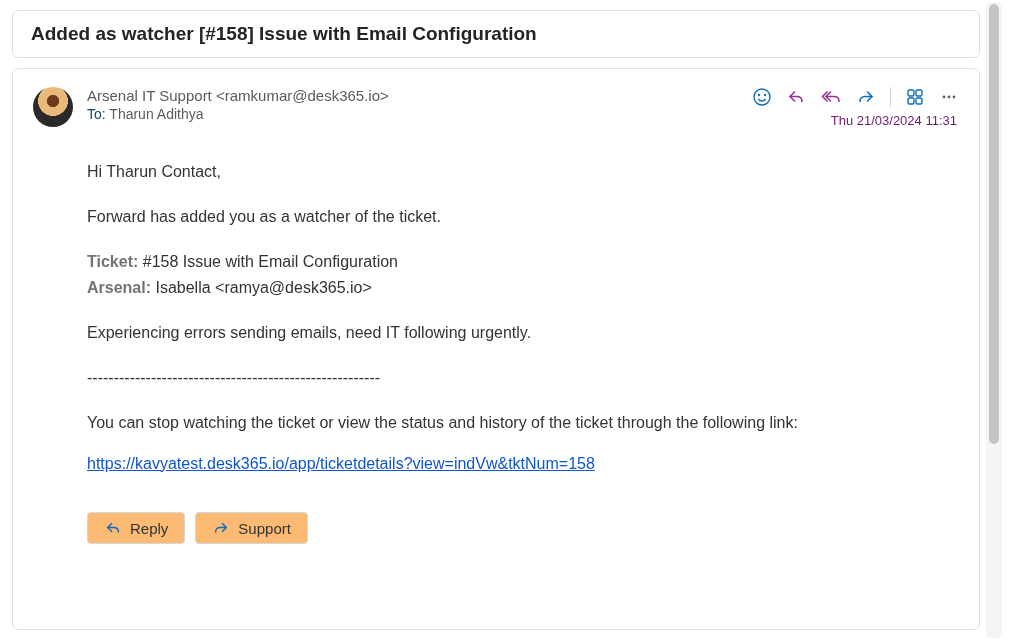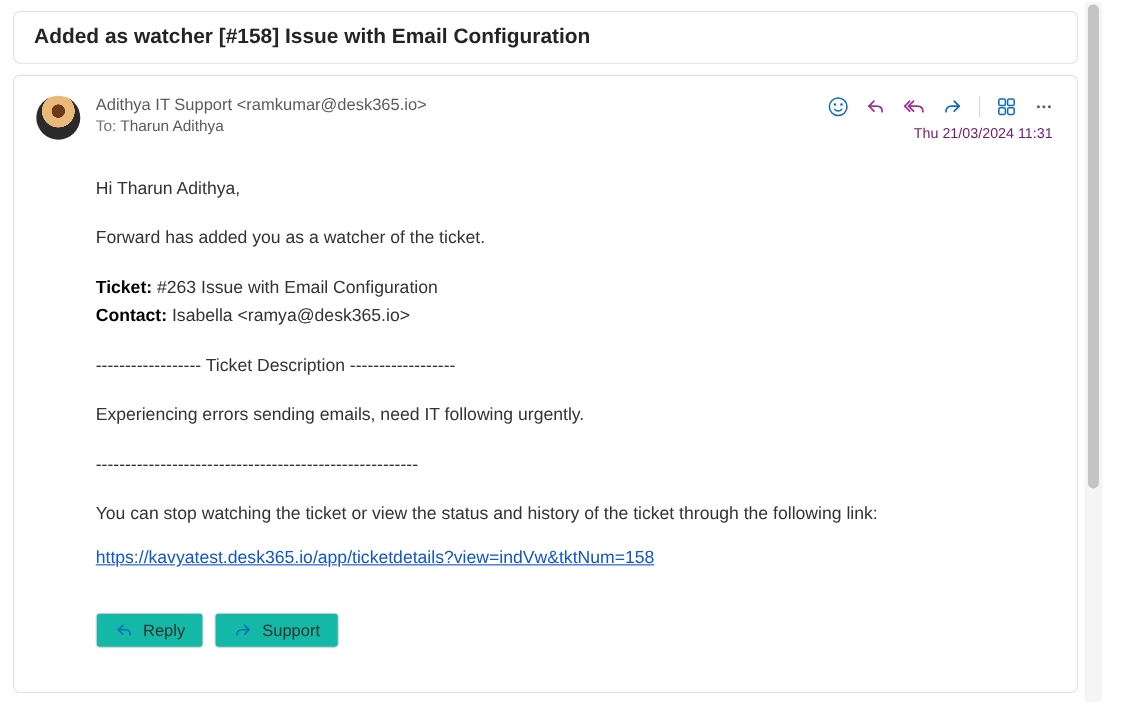--- a/index.html
+++ b/index.html
@@ -63,21 +63,21 @@
   }
   .sender-line {
     font-size: 15px;
     color: #5b5b5b;
   }
   .to-line {
     font-size: 14px;
     color: #5b5b5b;
     margin-top: 2px;
   }
-  .to-label { color:#737373; }
+  .to-label { color:#0c4a6e; }
   .actions {
     display: flex;
     align-items: center;
     gap: 14px;
     color: #5b5b5b;
     flex: 0 0 auto;
   }
   .actions svg { display:block; }
   .divider-v {
     width:1px;
@@ -105,21 +105,21 @@
     margin-left: 54px;
     margin-top: 36px;
     display: flex;
     gap: 10px;
   }
   .btn {
     display: inline-flex;
     align-items: center;
     gap: 8px;
     border: 1px solid #d6d6d6;
-    background: #14b8a6;
+    background: #fdba74;
     border-radius: 4px;
     padding: 6px 16px;
     font-size: 15px;
     color: #333333;
     cursor: pointer;
   }
   .btn svg { display:block; }
   .scrollbar-track {
     width: 16px;
     background: #f5f5f5;
@@ -129,38 +129,38 @@
   }
   .scrollbar-thumb {
     position: absolute;
     left: 3px;
     width: 10px;
     top: 2px;
     height: 440px;
     background: #c4c4c4;
     border-radius: 5px;
   }
-  .bold { font-weight: 700; color:#000000; }
+  .bold { font-weight: 700; color:#737373; }
 </style>
 </head>
 <body>
 
 <div class="viewport">
   <div class="main">
 
     <div class="card subject-card">
       <div class="subject">Added as watcher [#158] Issue with Email Configuration</div>
     </div>
 
     <div class="card body-card">
       <div class="header-row">
         <div class="avatar"></div>
         <div class="sender-block">
           <div class="sender-line">
-            <span>Adithya IT Support</span>
+            <span>Arsenal IT Support</span>
             <span> </span>
             <span>&lt;ramkumar@desk365.io&gt;</span>
           </div>
           <div class="to-line">
             <span class="to-label">To:</span>
             <span>  </span>
             <span>Tharun Adithya</span>
           </div>
         </div>
         <div>
@@ -207,29 +207,28 @@
                 <circle cx="10" cy="10" r="1.4"></circle>
                 <circle cx="15" cy="10" r="1.4"></circle>
               </svg>
             </span>
           </div>
           <div class="timestamp">Thu 21/03/2024 11:31</div>
         </div>
       </div>
 
       <div class="msg">
-        <p>Hi Tharun Adithya,</p>
+        <p>Hi Tharun Contact,</p>
         <p>Forward has added you as a watcher of the ticket.</p>
         <p class="tight">
-          <span class="bold">Ticket:</span><span> #263 Issue with Email Configuration</span>
+          <span class="bold">Ticket:</span><span> #158 Issue with Email Configuration</span>
         </p>
         <p>
-          <span class="bold">Contact:</span><span> Isabella &lt;ramya@desk365.io&gt;</span>
+          <span class="bold">Arsenal:</span><span> Isabella &lt;ramya@desk365.io&gt;</span>
         </p>
-        <p>------------------ Ticket Description ------------------</p>
         <p> Experiencing errors sending emails, need IT following urgently.</p>
         <p>-------------------------------------------------------</p>
         <p style="margin-bottom:16px">You can stop watching the ticket or view the status and history of the ticket through the following link:</p>
         <p style="margin-top:0"><a href="#">https://kavyatest.desk365.io/app/ticketdetails?view=indVw&amp;tktNum=158</a></p>
       </div>
 
       <div class="btn-row">
         <div class="btn">
           <svg width="18" height="18" viewBox="0 0 20 20" fill="none" stroke="#0f6cbd" stroke-width="1.6" stroke-linecap="round" stroke-linejoin="round">
             <path d="M8.5 5 4 9.5 8.5 14"></path>

